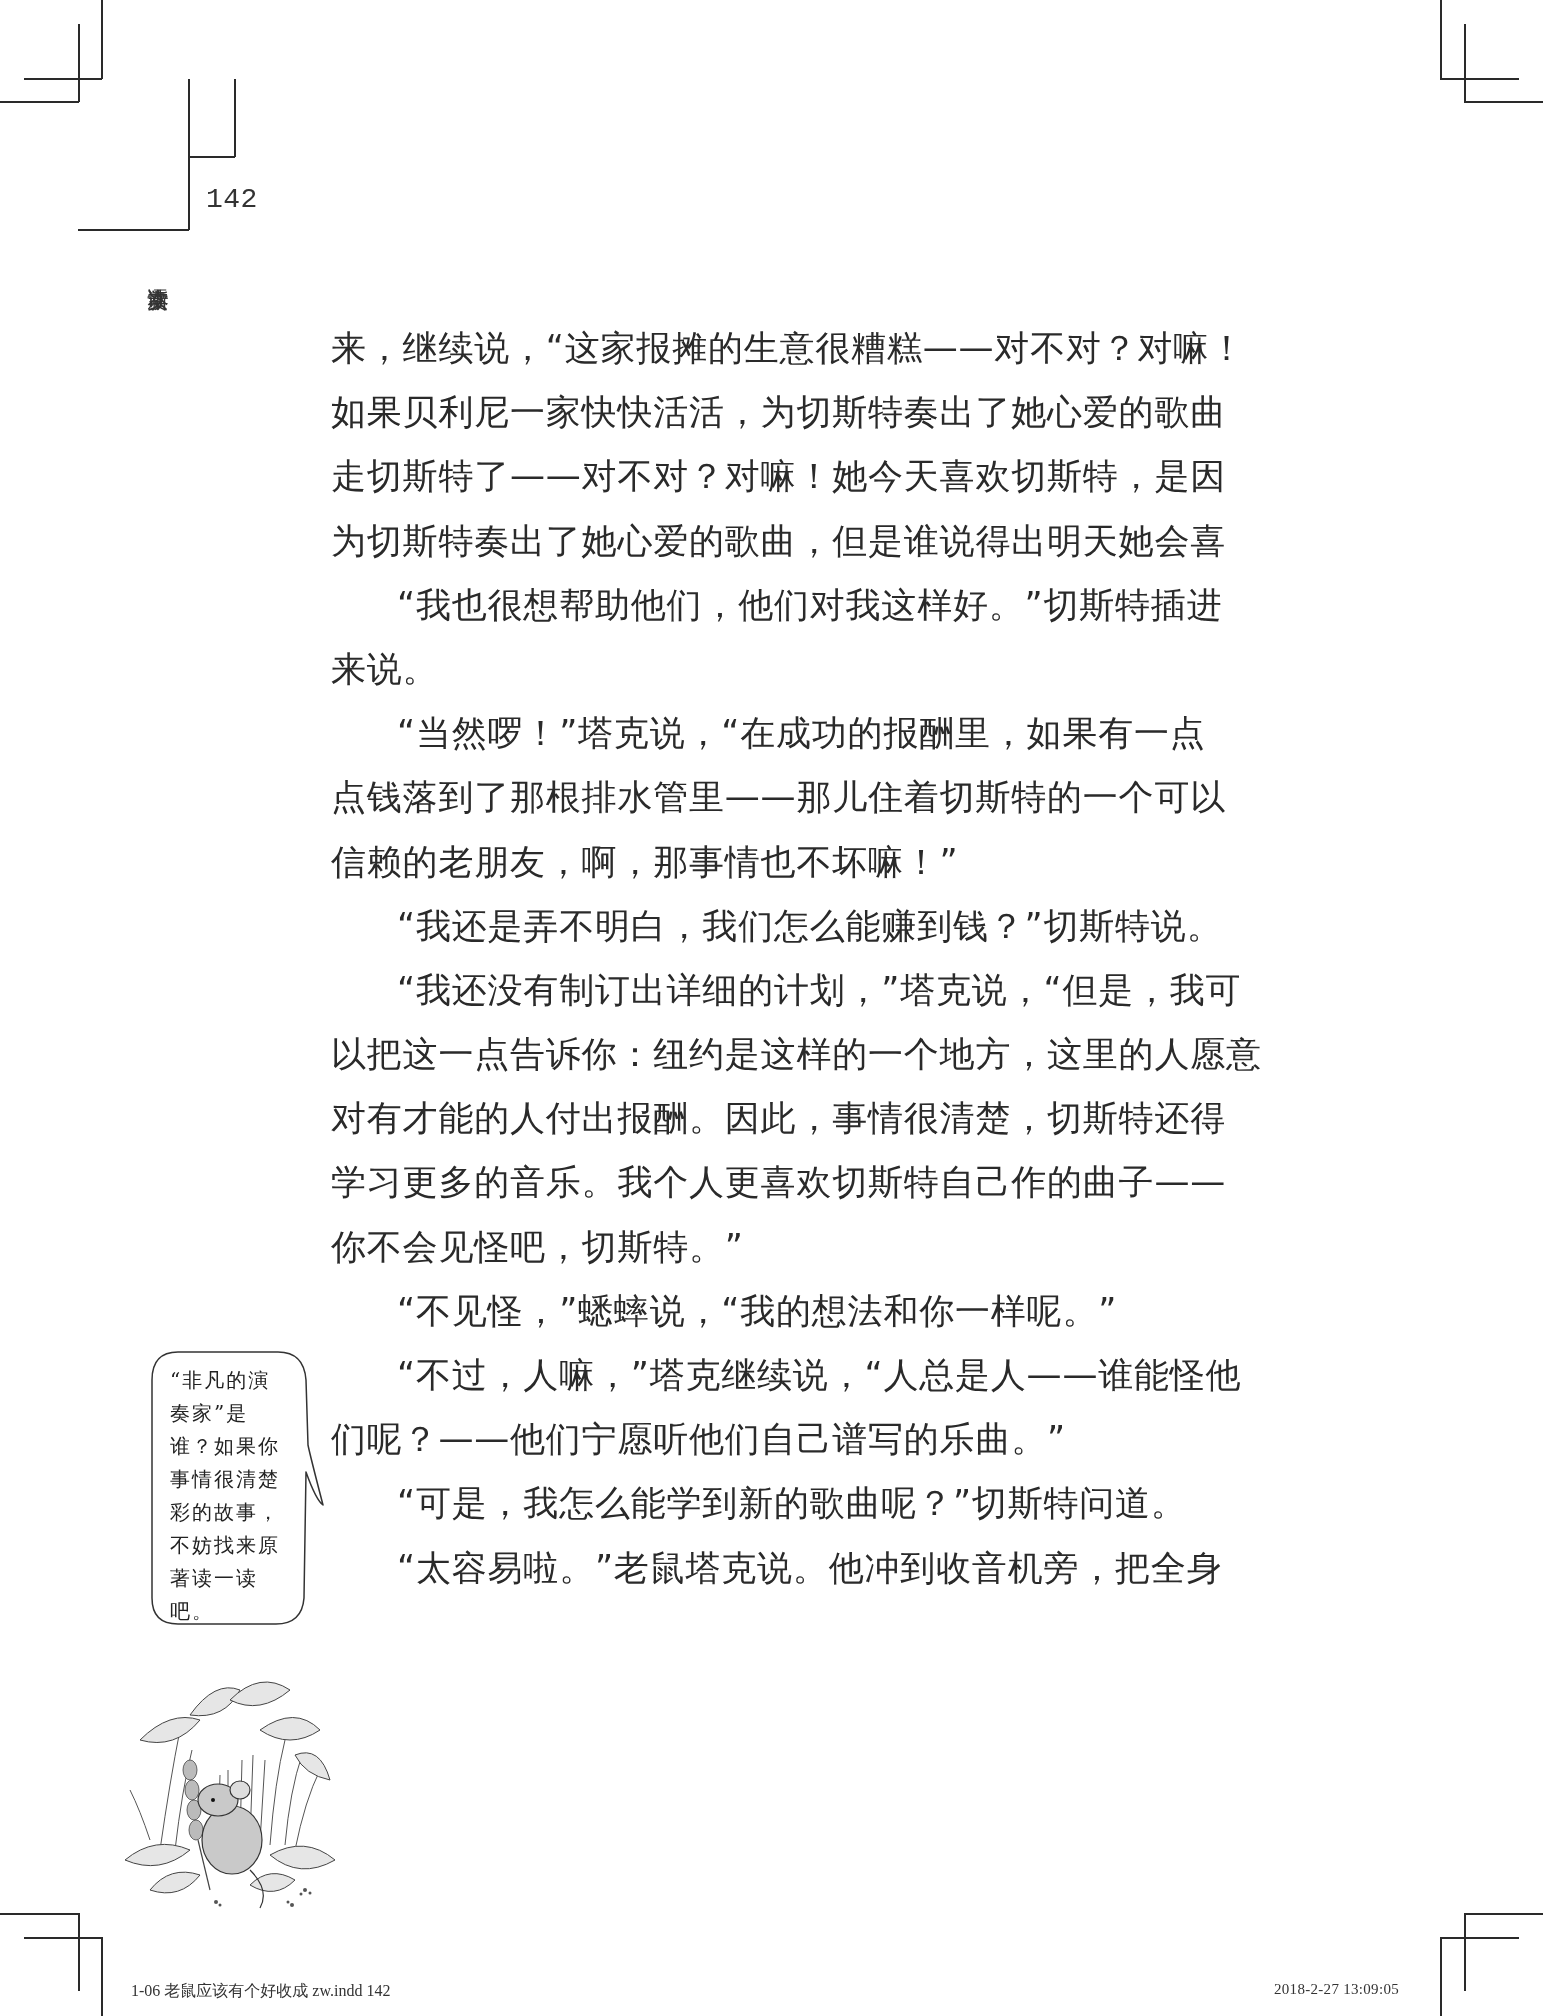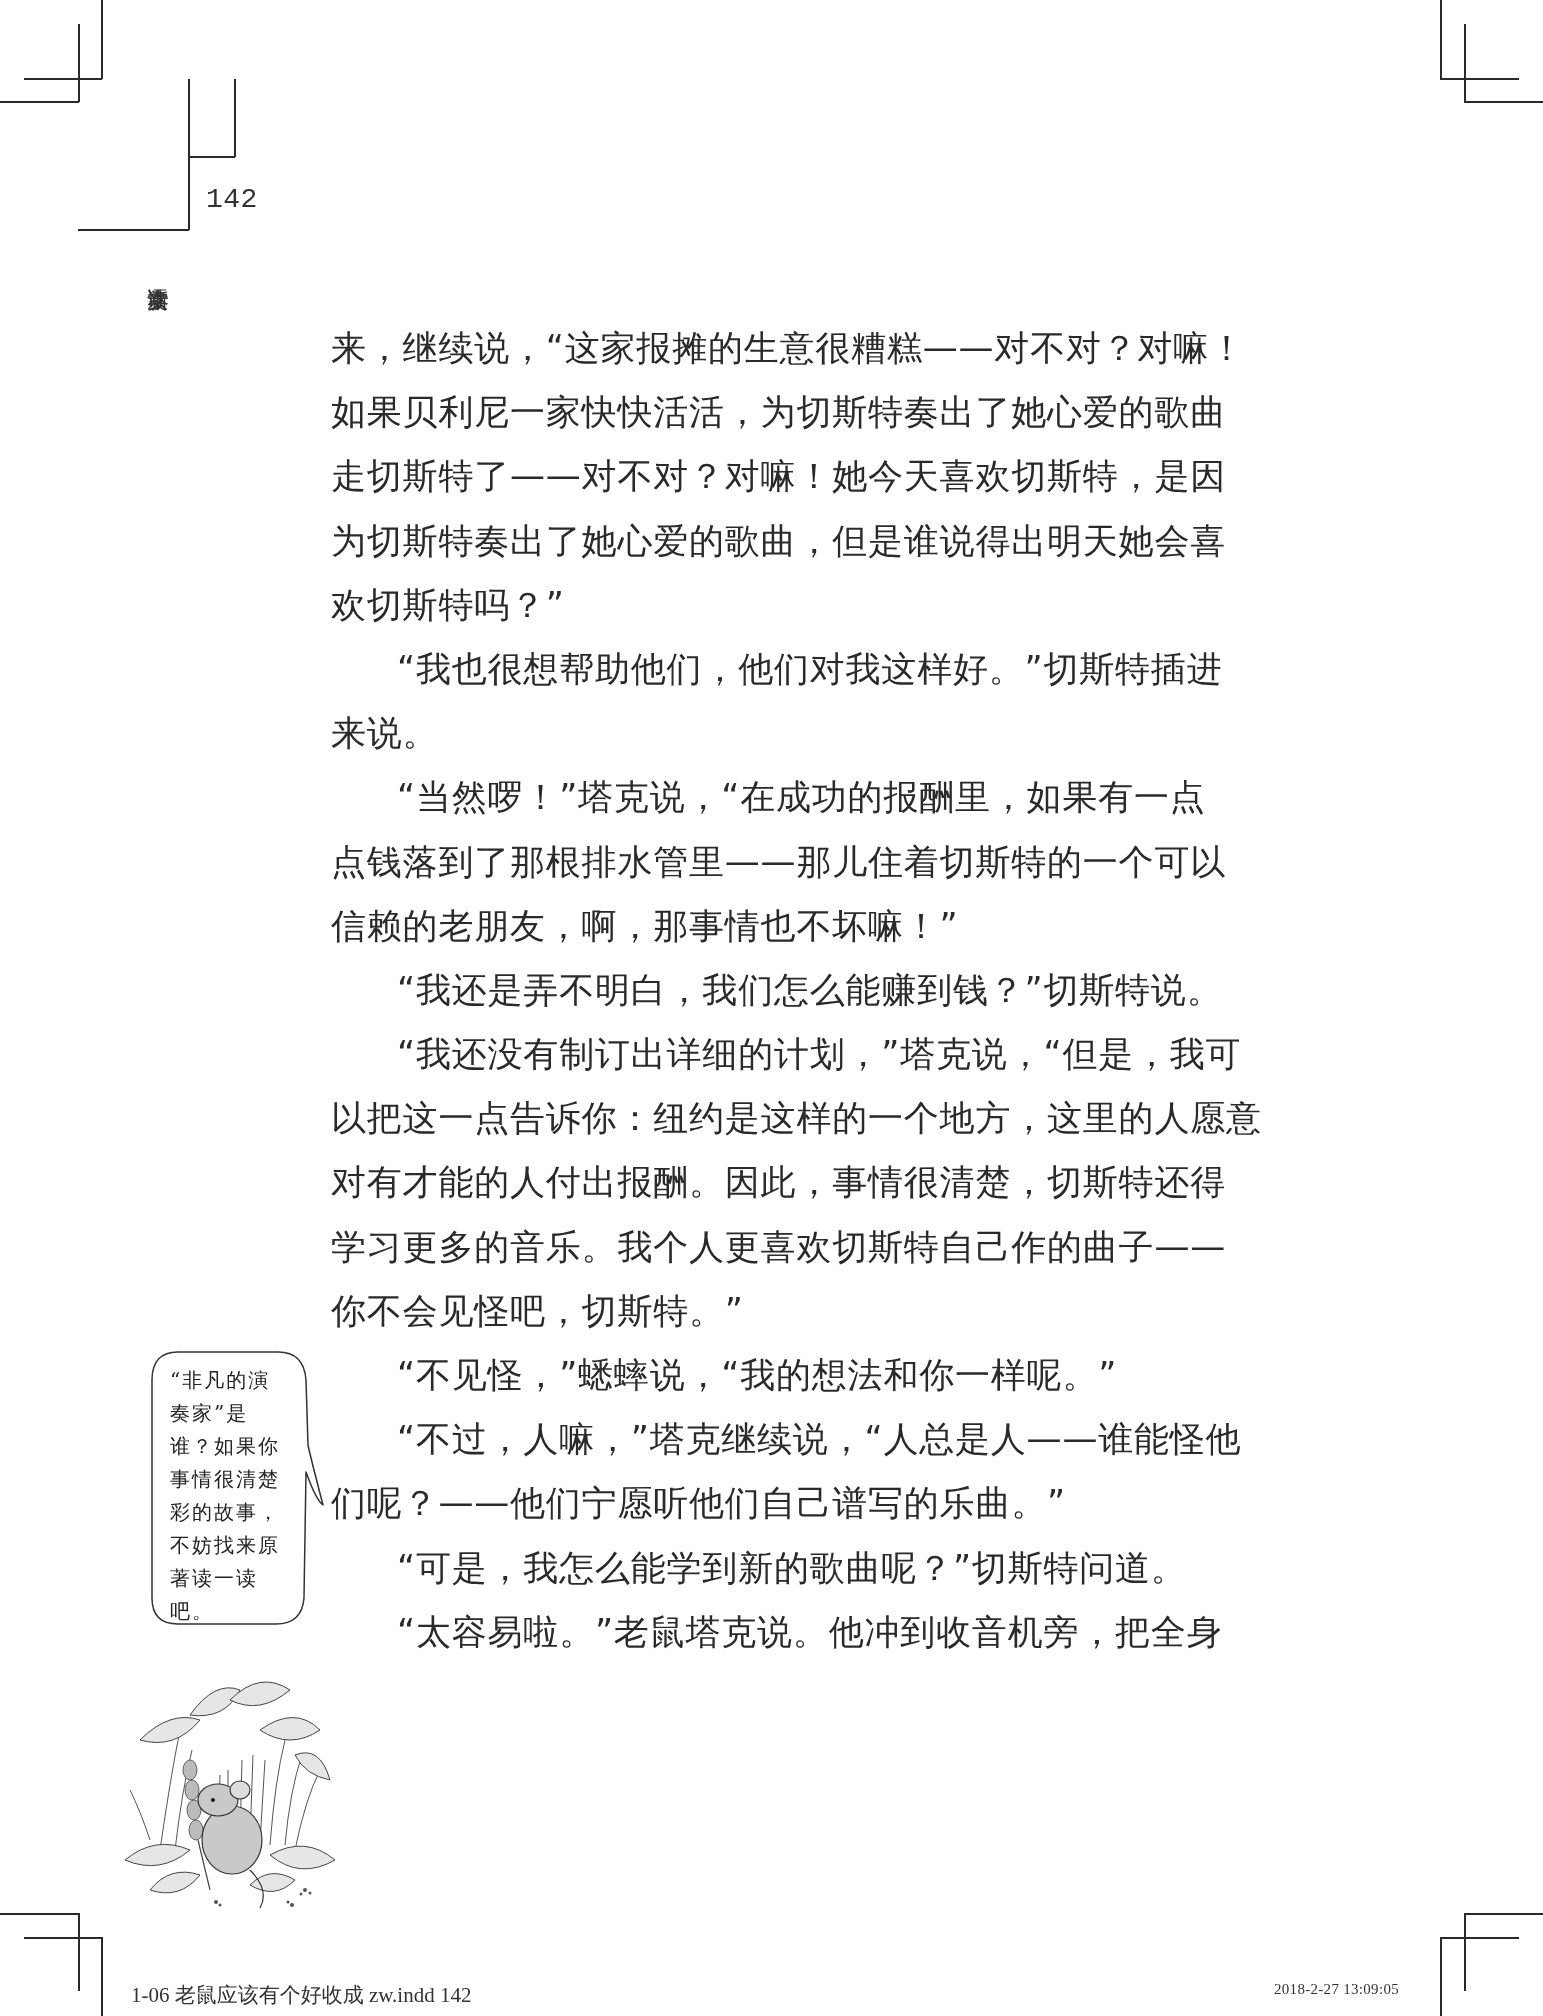--- a/index.html
+++ b/index.html
@@ -42,21 +42,21 @@
   }
   .bubble-text span { display: block; white-space: nowrap; }
 
   .illustration {
     position: absolute; left: 120px; top: 1660px; width: 230px; height: 250px;
   }
 
   .footer-left {
     position: absolute; left: 131px; top: 1981px;
     font-family: "Liberation Serif", "DejaVu Serif", serif;
-    font-size: 21px; color: #333;
+    font-size: 16px; color: #333;
   }
   .footer-right {
     position: absolute; left: 1274px; top: 1981px;
     font-family: "Liberation Serif", "DejaVu Serif", serif;
     font-size: 15px; color: #333; letter-spacing: 0.3px;
   }
 </style>
 </head>
 <body>
 
@@ -86,21 +86,20 @@
 <div class="crop v" style="left:1440px; top:1937px; height:79px;"></div>
 
 <div class="page-number">142</div>
 <div class="vertical-label">语文新读本</div>
 
 <div class="body-text" id="body-text">
     <div class="line">来，继续说，“这家报摊的生意很糟糕——对不对？对嘛！</div>
     <div class="line">如果贝利尼一家快快活活，为切斯特奏出了她心爱的歌曲</div>
     <div class="line">走切斯特了——对不对？对嘛！她今天喜欢切斯特，是因</div>
     <div class="line">为切斯特奏出了她心爱的歌曲，但是谁说得出明天她会喜</div>
-    <div class="line">欢切斯特吗？”</div>
     <div class="line indent">“我也很想帮助他们，他们对我这样好。”切斯特插进</div>
     <div class="line">来说。</div>
     <div class="line indent">“当然啰！”塔克说，“在成功的报酬里，如果有一点</div>
     <div class="line">点钱落到了那根排水管里——那儿住着切斯特的一个可以</div>
     <div class="line">信赖的老朋友，啊，那事情也不坏嘛！”</div>
     <div class="line indent">“我还是弄不明白，我们怎么能赚到钱？”切斯特说。</div>
     <div class="line indent">“我还没有制订出详细的计划，”塔克说，“但是，我可</div>
     <div class="line">以把这一点告诉你：纽约是这样的一个地方，这里的人愿意</div>
     <div class="line">对有才能的人付出报酬。因此，事情很清楚，切斯特还得</div>
     <div class="line">学习更多的音乐。我个人更喜欢切斯特自己作的曲子——</div>

